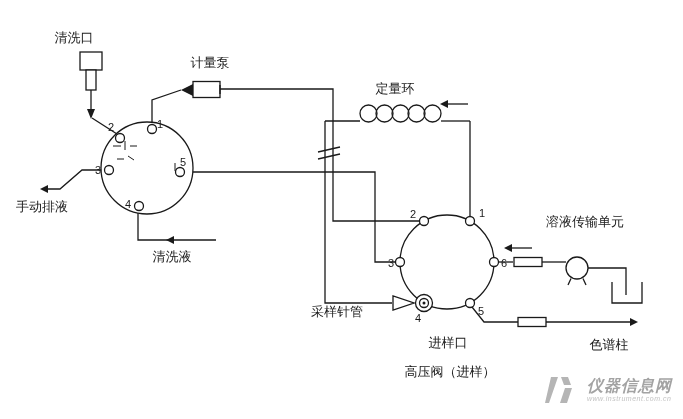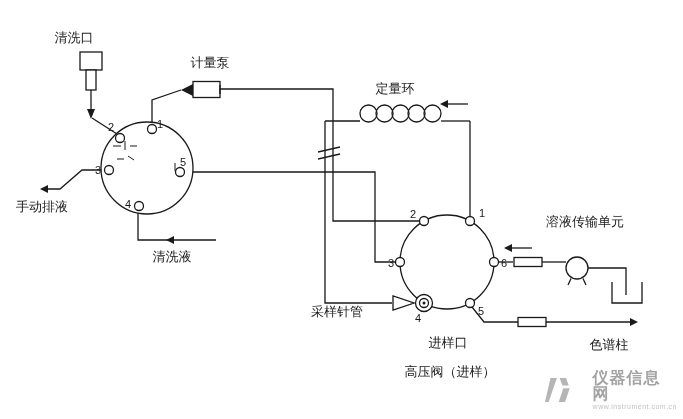--- a/index.html
+++ b/index.html
@@ -6,21 +6,21 @@
   body{
     width:683px;height:419px;position:relative;overflow:hidden;
     font-family:"Liberation Sans","DejaVu Sans",sans-serif;
   }
   .stage{position:absolute;inset:0;}
   svg text{fill:#1a1a1a;}
   .lbl{font-size:13px;}
   .num{font-size:11px;}
   .watermark{
     position:absolute;left:545px;top:368px;width:132px;height:44px;
-    display:flex;align-items:center;gap:22px;
+    display:flex;align-items:center;gap:14px;font-style:italic;
   }
   .wm-text{display:flex;flex-direction:column;line-height:1.05;}
   .wm-name{font-size:16px;font-weight:bold;color:#a3a3a3;letter-spacing:1px;}
   .wm-url{font-size:7px;color:#c2c2c2;letter-spacing:.5px;}
 </style>
 </head>
 <body>
 
 <div class="stage">
 <svg width="683" height="419" viewBox="0 0 683 419" xmlns="http://www.w3.org/2000/svg">

